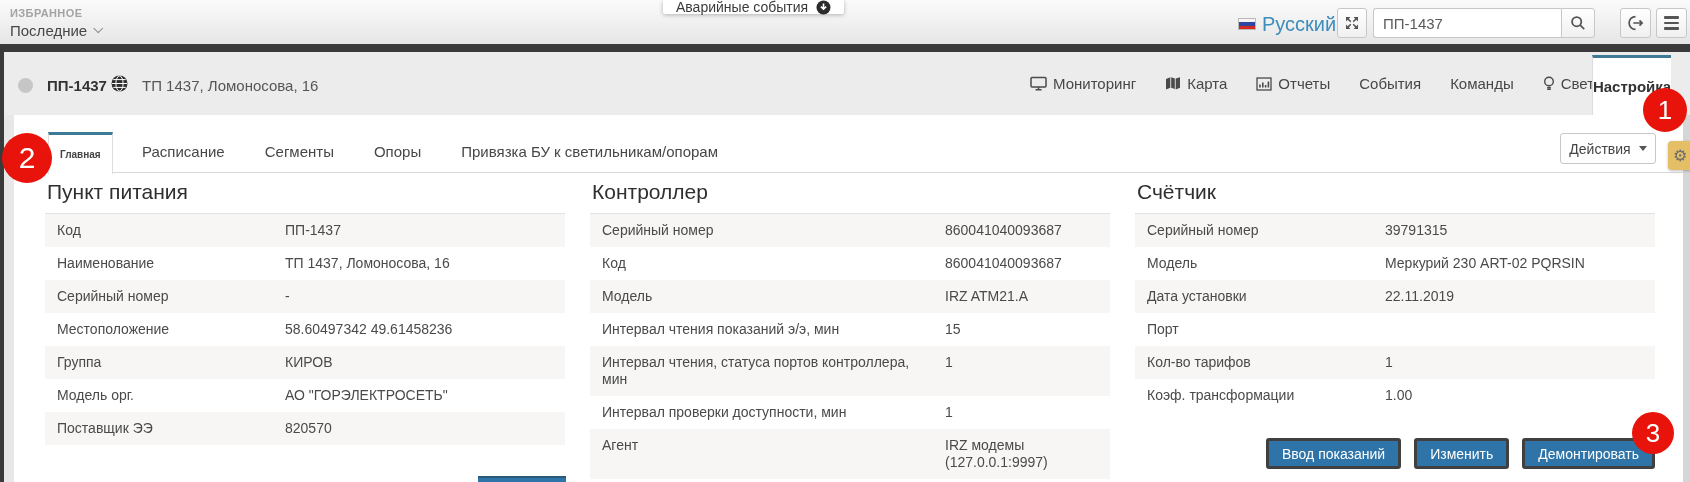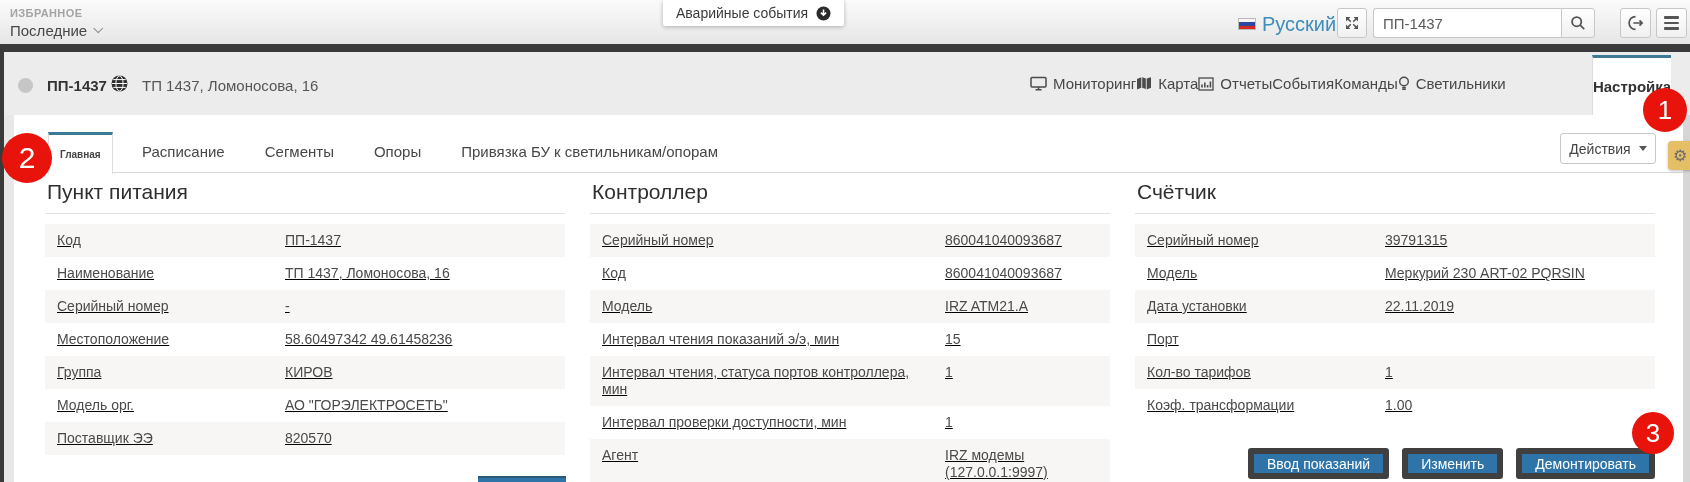--- a/index.html
+++ b/index.html
@@ -9,21 +9,21 @@
     -webkit-font-smoothing:antialiased;
   }
   
   .topbar{position:absolute;left:0;top:0;width:1690px;height:44px;
     background:linear-gradient(#fbfbfb,#e6e6e6);}
   .fav{position:absolute;left:10px;top:7px;}
   .fav-label{font-size:11px;font-weight:bold;color:#a3a3a3;letter-spacing:.4px;}
   .recent{margin-top:3px;font-size:15px;color:#474747;display:flex;align-items:center;gap:7px;cursor:pointer;}
   .chev{width:6px;height:6px;border-right:1.5px solid #8d8d8d;border-bottom:1.5px solid #8d8d8d;
     display:inline-block;transform:rotate(45deg) translate(-1px,-2px);}
-  .alarm{position:absolute;left:663px;top:0;height:26px;background:#fff;
+  .alarm{position:absolute;left:663px;top:0;height:14px;background:#fff;
     box-shadow:0 1px 4px rgba(0,0,0,.28);border-radius:0 0 2px 2px;
     display:flex;align-items:center;gap:8px;padding:0 13px;font-size:14px;color:#3b3b3b;cursor:pointer;}
   .lang{position:absolute;left:1238px;top:0;height:48px;display:flex;align-items:center;gap:6px;
     font-size:20px;color:#3c8dbc;cursor:pointer;}
   .flag{width:18px;height:12px;border:1px solid #b9b9b9;box-sizing:border-box;display:flex;flex-direction:column;}
   .flag i{flex:1;}
   .flag i:nth-child(1){background:#f5f5f5;}
   .flag i:nth-child(2){background:#2d47a5;}
   .flag i:nth-child(3){background:#d52b1e;}
   .tbtn{position:absolute;top:8px;height:30px;box-sizing:border-box;
@@ -42,21 +42,21 @@
   
   .dark-strip{position:absolute;left:0;top:44px;width:1690px;height:8px;background:#3a3a3a;}
   .left-rail{position:absolute;left:0;top:52px;width:4px;height:430px;background:#3a3a3a;}
   .scroll-strip{position:absolute;left:1683px;top:52px;width:7px;height:430px;background:#d6d6d6;}
   
   .band{position:absolute;left:4px;top:52px;width:1686px;height:63px;background:#ececec;}
   .status-dot{position:absolute;left:14px;top:26px;width:15px;height:15px;border-radius:50%;background:#c6c6c6;}
   .obj-code{position:absolute;left:43px;top:25px;font-size:15px;font-weight:bold;color:#333;}
   .globe{position:absolute;left:107px;top:23px;}
   .obj-address{position:absolute;left:138px;top:25px;font-size:15px;color:#565656;}
-  .nav{position:absolute;left:1026px;top:0;height:63px;display:flex;align-items:center;
+  .nav{position:absolute;left:1026px;top:0;height:63px;display:flex;align-items:center;gap:29px;
     font-size:15px;color:#474747;}
   .nav-item{display:flex;align-items:center;gap:6px;cursor:pointer;white-space:nowrap;}
   .tab-top{position:absolute;left:1592px;top:55px;width:79px;height:60px;box-sizing:border-box;background:#fff;
     border-top:3px solid #3e7a96;border-left:1px solid #ddd;display:flex;align-items:center;justify-content:center;
     font-size:15px;font-weight:bold;color:#333;cursor:pointer;z-index:5;}
   
   .card{position:absolute;left:14px;top:115px;width:1669px;height:367px;background:#fff;}
   .tabsrow{position:absolute;left:14px;top:115px;width:1669px;height:58px;background:#fff;
     border-bottom:1px solid #d9d9d9;box-sizing:border-box;}
   .tab-active{position:absolute;left:34px;top:17px;height:42px;box-sizing:border-box;padding:0 11px;
@@ -72,30 +72,30 @@
   .gear-btn{position:absolute;left:1668px;top:141px;width:26px;height:29px;background:#e5bf66;
     border-radius:4px 0 0 4px;box-shadow:0 1px 3px rgba(0,0,0,.25);display:flex;align-items:center;
     padding-left:5px;box-sizing:border-box;z-index:6;cursor:pointer;}
   .gear-glyph{font-family:"DejaVu Sans",sans-serif;font-size:16px;color:#6d6d6d;line-height:1;}
   
   .section{position:absolute;top:180px;width:520px;}
   #sec-power{left:45px;}
   #sec-controller{left:590px;}
   #sec-meter{left:1135px;}
   .sec-title{font-size:21px;color:#2f2f2f;padding:0 0 9px 2px;border-bottom:1px solid #e2e2e2;}
-  .rows{margin-top:10px;text-decoration:underline;}
+  .rows{}
   .row{display:flex;padding:8px 12px;font-size:14px;line-height:17px;color:#4a4a4a;}
   .row:nth-child(odd){background:#f7f6f5;}
   #sec-power .lbl{flex:0 0 218px;}
   #sec-controller .lbl{flex:0 0 333px;}
   #sec-meter .lbl{flex:0 0 228px;}
   .lbl{padding-right:10px;}
   .val{flex:1;}
   .btnrow{display:flex;justify-content:flex-end;gap:13px;margin-top:26px;}
-  .btn-primary{background:#2e74a8;border:6px solid #404040;border-radius:3px;color:#fff;font-size:14px;
+  .btn-primary{background:#2e74a8;border:3px solid #404040;border-radius:3px;color:#fff;font-size:14px;
     height:31px;box-sizing:border-box;padding:0 13px;display:flex;align-items:center;cursor:pointer;white-space:nowrap;}
   .partial-btn{position:absolute;left:478px;top:476px;width:88px;height:6px;background:#2e74a8;
     border-top:2px solid #2a5a78;}
   
   .badge{position:absolute;border-radius:50%;background:#e8130b;color:#fff;z-index:50;
     display:flex;align-items:center;justify-content:center;font-size:26px;}
   #badge1{left:1643px;top:88px;width:44px;height:44px;}
   #badge2{left:2px;top:133px;width:50px;height:50px;font-size:30px;}
   #badge3{left:1632px;top:412px;width:42px;height:42px;}
   svg{display:block;}

